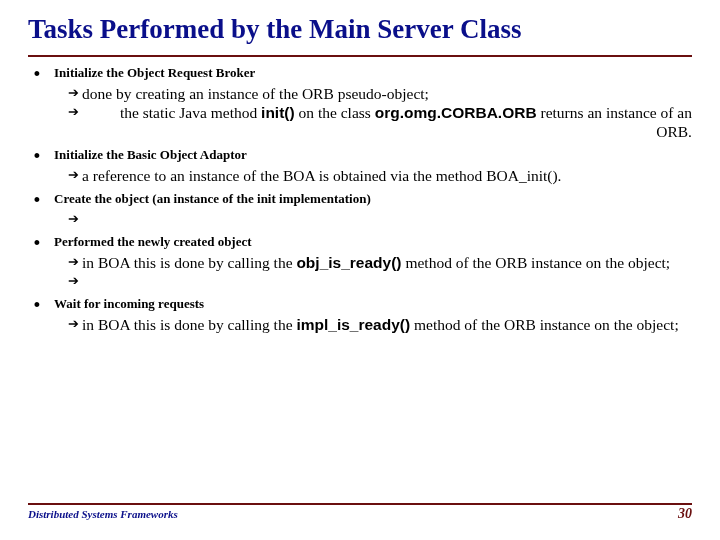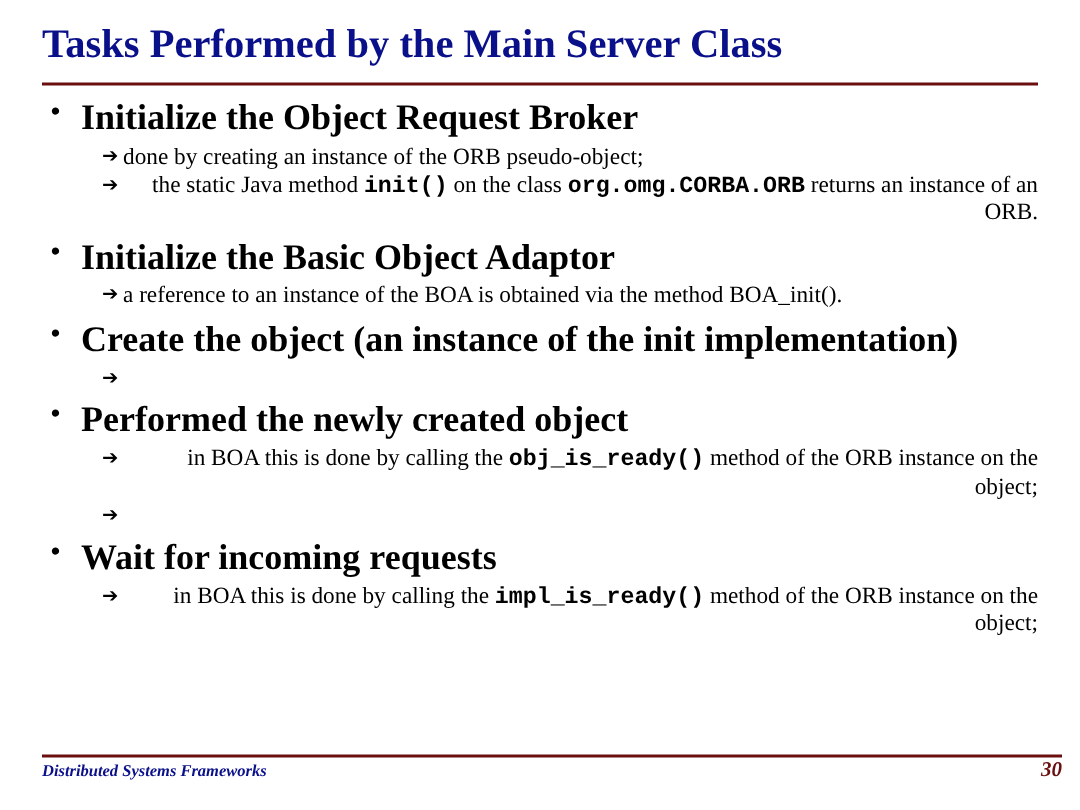--- a/index.html
+++ b/index.html
@@ -44,21 +44,21 @@
     font-size: 18px;
     line-height: 1;
     margin-right: 10px;
     width: 14px;
     flex: 0 0 14px;
     text-align: center;
     color: #000;
     font-family: Arial, sans-serif;
   }
   .l1-text {
-    font-size: 24px;
+    font-size: 13px;
     font-weight: bold;
     line-height: 1.2;
   }
   .l2-group {
     margin-left: 38px;
     margin-top: 0;
     margin-bottom: 0;
   }
   .l2 {
     display: flex;
@@ -72,27 +72,27 @@
     flex: 0 0 14px;
     color: #000;
     font-family: "Times New Roman", serif;
   }
   .l2-text {
     font-size: 15.5px;
     line-height: 1.18;
     text-align: right;
   }
   .mono {
-    font-family: Liberation Mono, monospace;
+    font-family: Liberation Sans, sans-serif;
     font-weight: bold;
   }
   .footer {
     position: absolute;
     left: 28px;
-    right: 12px;
+    right: 28px;
     bottom: 18px;
     text-align: center;
   }
   .footer-rule {
     border: none;
     border-top: 2px solid #6a0f0f;
     margin: 0 0 1px 0;
   }
   .footer-row {
     display: flex;

